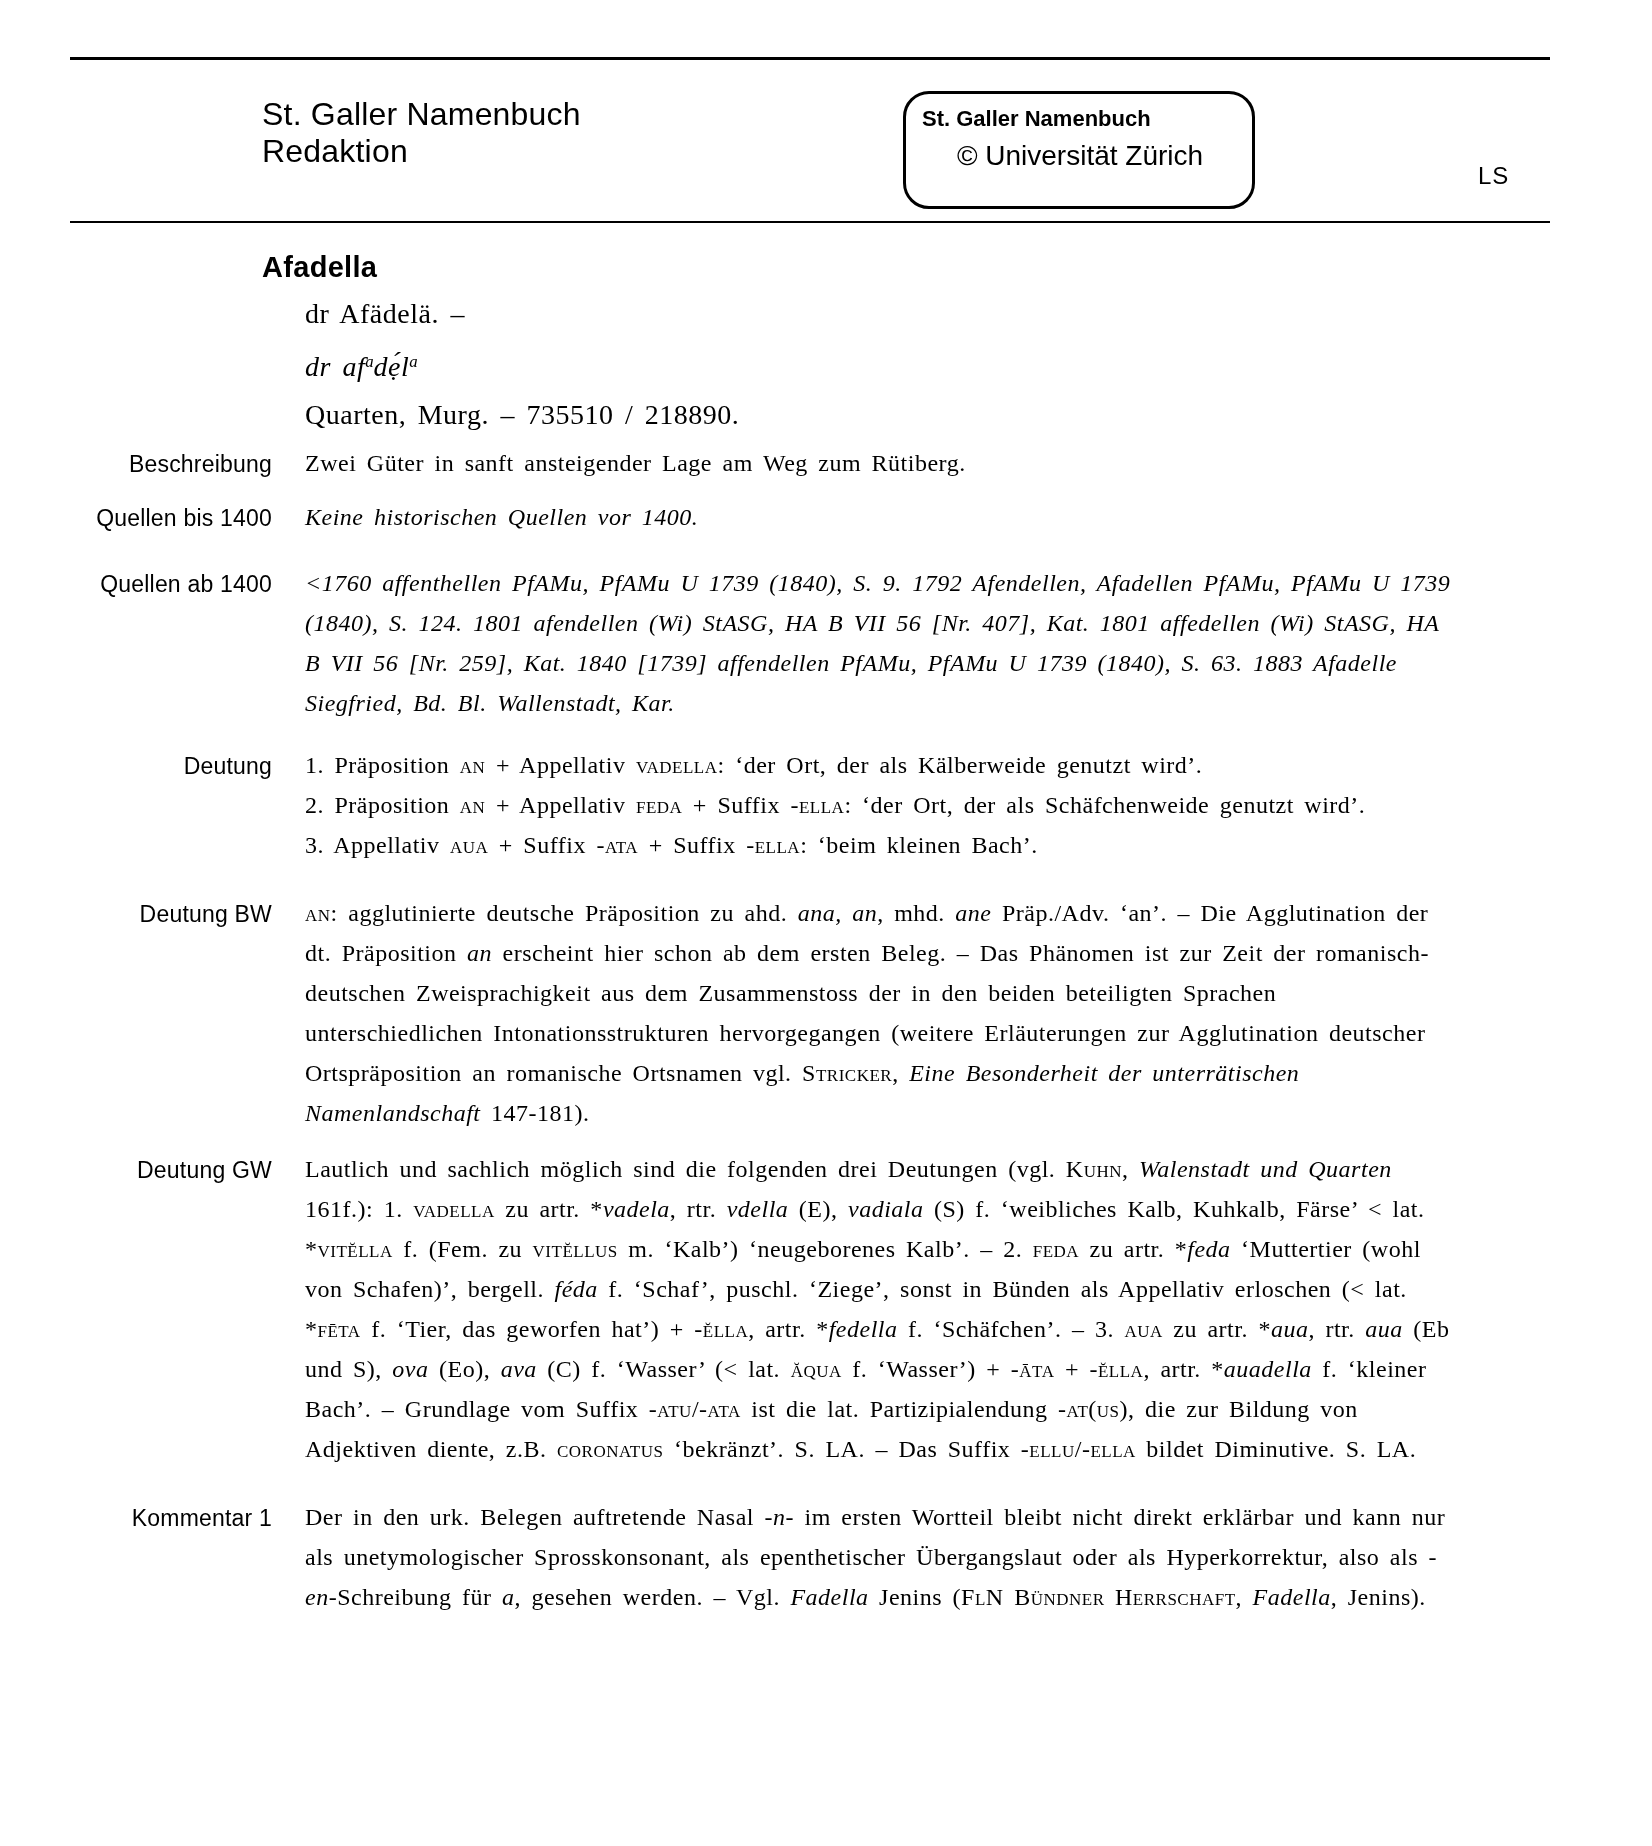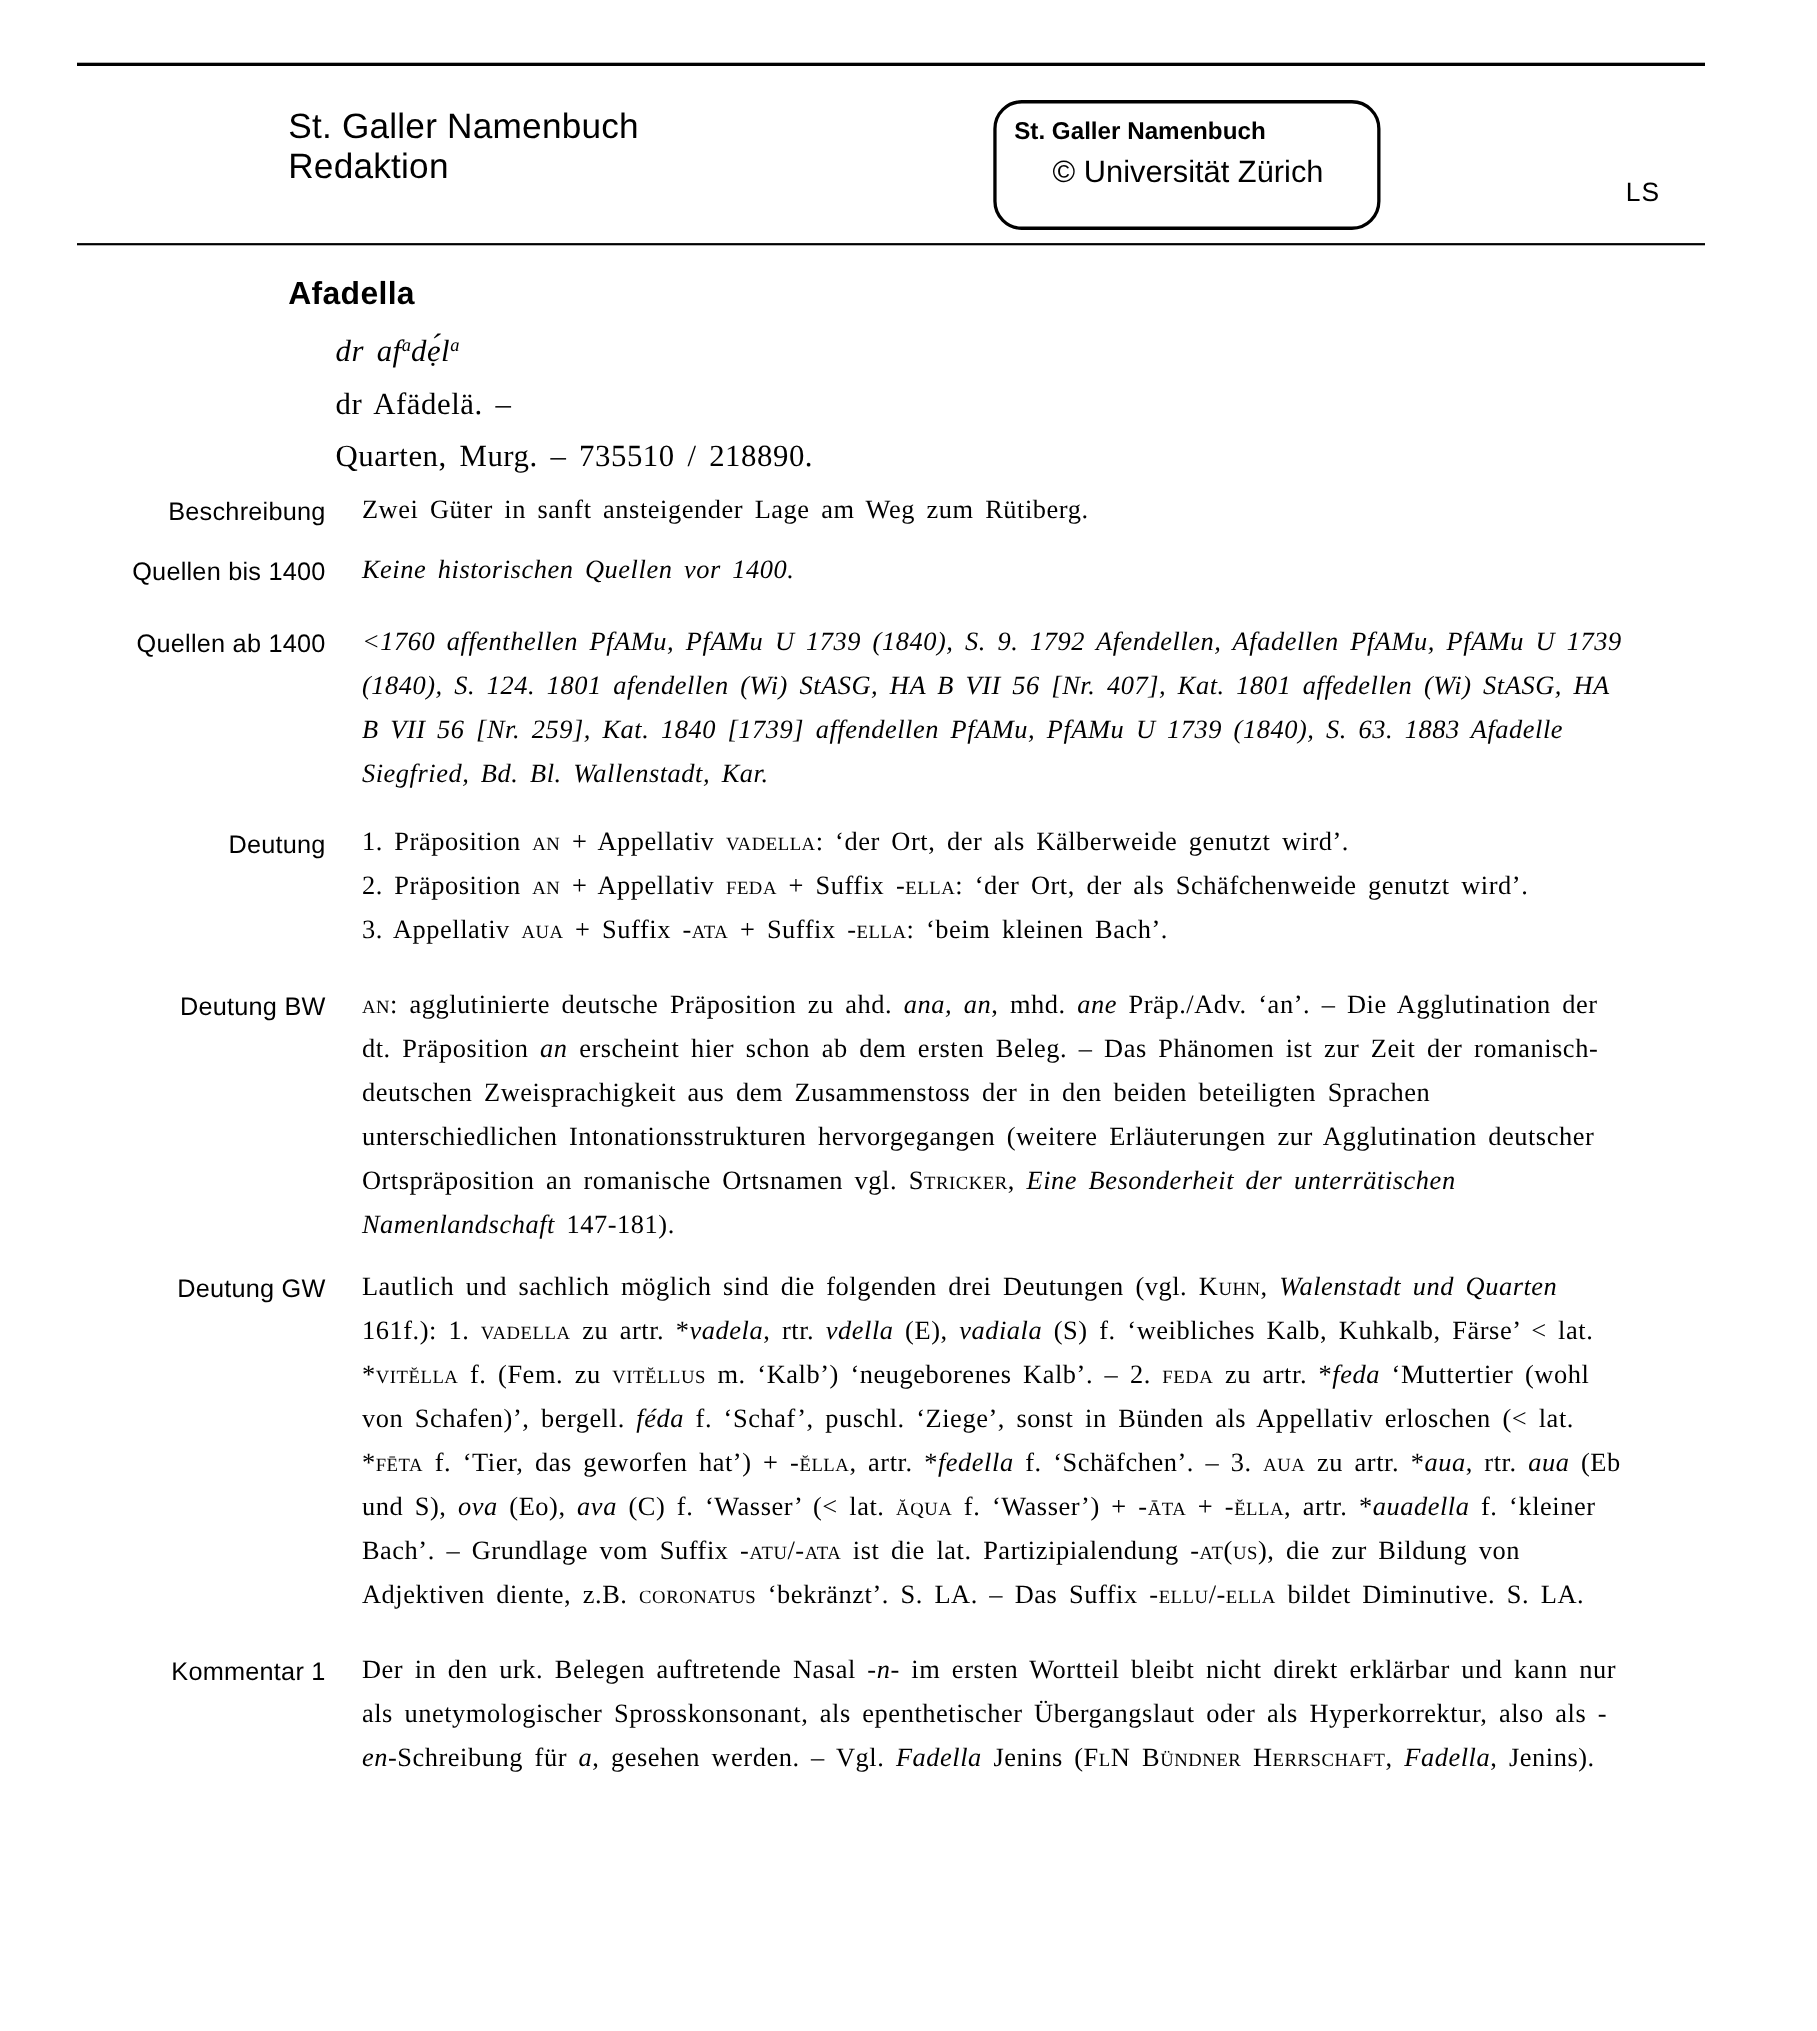--- a/index.html
+++ b/index.html
@@ -40,21 +40,21 @@
   .content{position:absolute;left:0;top:222px;width:1652px;padding-top:28px;}
   .lemma{
     margin:0 0 0 262px;
     font-family:"Liberation Sans","DejaVu Sans",sans-serif;
     font-weight:bold;font-size:29px;line-height:34px;letter-spacing:0.3px;
   }
   .head-paras{margin:6px 0 0 305px;font-size:28px;line-height:48px;
     letter-spacing:0.5px;word-spacing:4px;}
   .head-paras p{margin:0;}
 
-  .sections{margin-top:0;padding-left:24px;}
+  .sections{margin-top:0;}
   .row{display:flex;margin-top:14px;}
   .row-beschreibung{margin-top:4px;}
   .row-quellen-bis-1400{margin-top:14px;}
   .row-quellen-ab-1400{margin-top:26px;}
   .row-deutung{margin-top:22px;}
   .row-deutung-bw{margin-top:28px;}
   .row-deutung-gw{margin-top:16px;}
   .row-kommentar-1{margin-top:28px;}
 
   .row-label{
@@ -91,22 +91,22 @@
     <div class="c">© Universität Zürich</div>
   </div>
 
   <div class="initials">LS</div>
 
   <div class="rule rule-mid"></div>
 
   <div class="content">
     <h1 class="lemma">Afadella</h1>
     <div class="head-paras">
+        <p><span>dr Afädelä. –</span></p>
         <p><span class="i">dr af</span><span class="i sup">a</span><span class="i">dẹ́l</span><span class="i sup">a</span></p>
-        <p><span>dr Afädelä. –</span></p>
         <p><span>Quarten, Murg. – 735510 / 218890.</span></p>
       </div>
     <div class="sections">
         <div class="row row-beschreibung">
           <div class="row-label">Beschreibung</div>
           <div class="row-content">
             <p><span>Zwei Güter in sanft ansteigender Lage am Weg zum Rütiberg.</span></p>
           </div>
         </div>
         <div class="row row-quellen-bis-1400">

